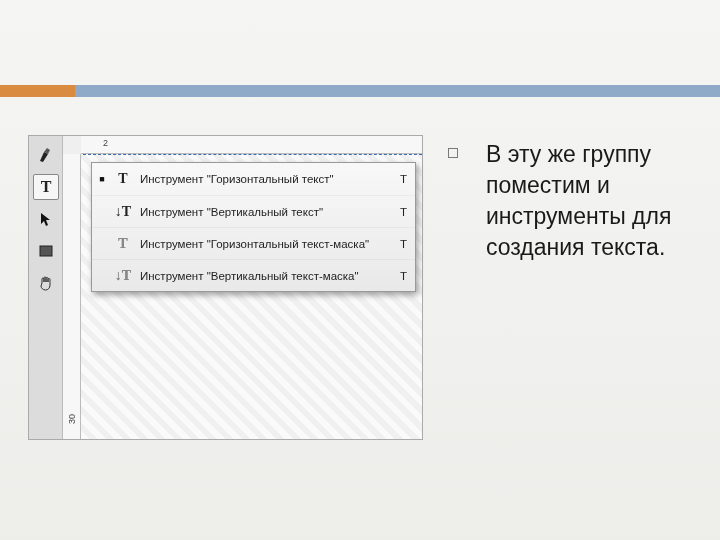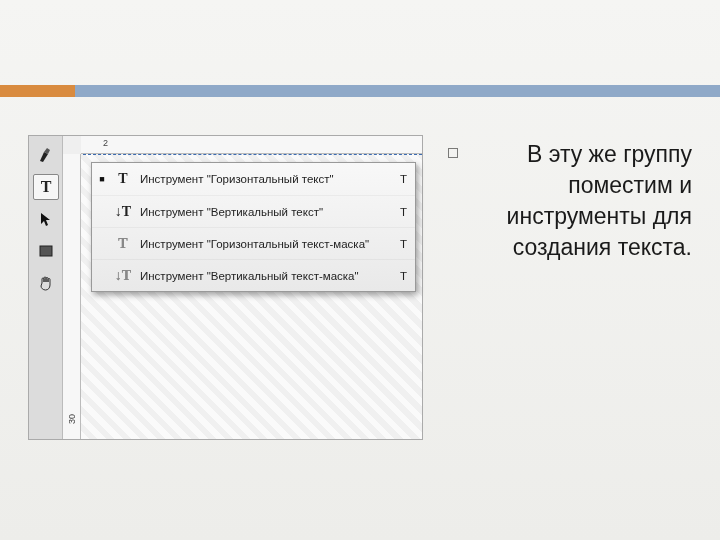--- a/index.html
+++ b/index.html
@@ -147,21 +147,20 @@
   .fly-short { width: 14px; text-align: right; color:#222; }
   
   .side-text {
     flex: 1;
     padding-top: 4px;
   }
   .bullet-row {
     display: flex;
     gap: 28px;
     align-items: flex-start;
-    text-align: right;
   }
   .bullet {
     width: 10px; height: 10px;
     border: 1.5px solid #7a7a78;
     margin-top: 9px;
     flex-shrink: 0;
   }
   .para {
     font-size: 23px;
     line-height: 1.35;

